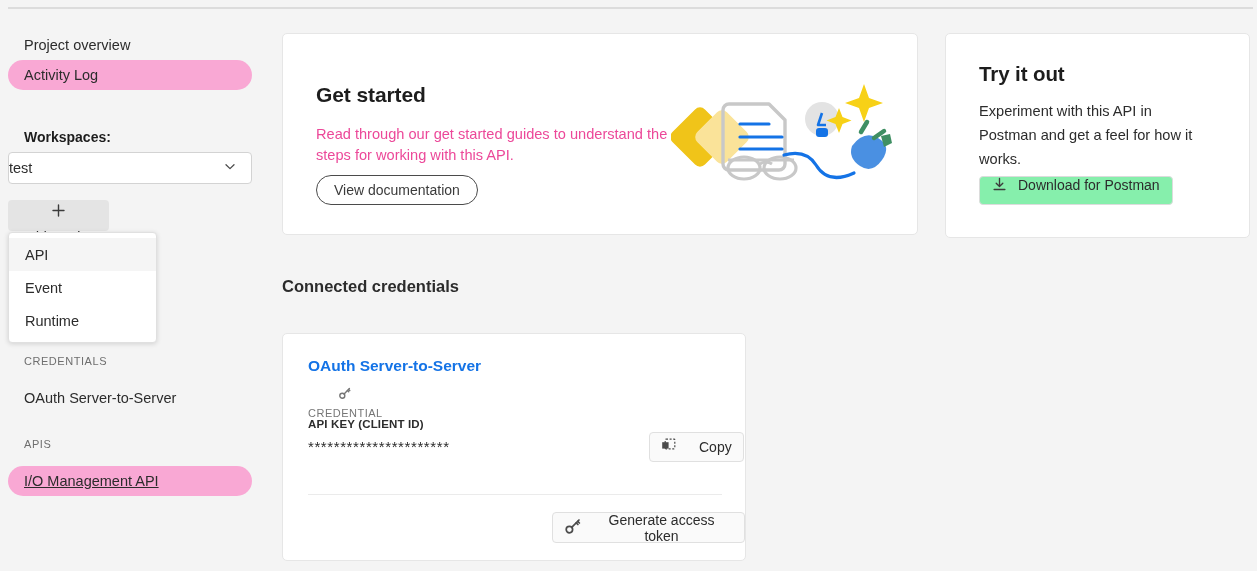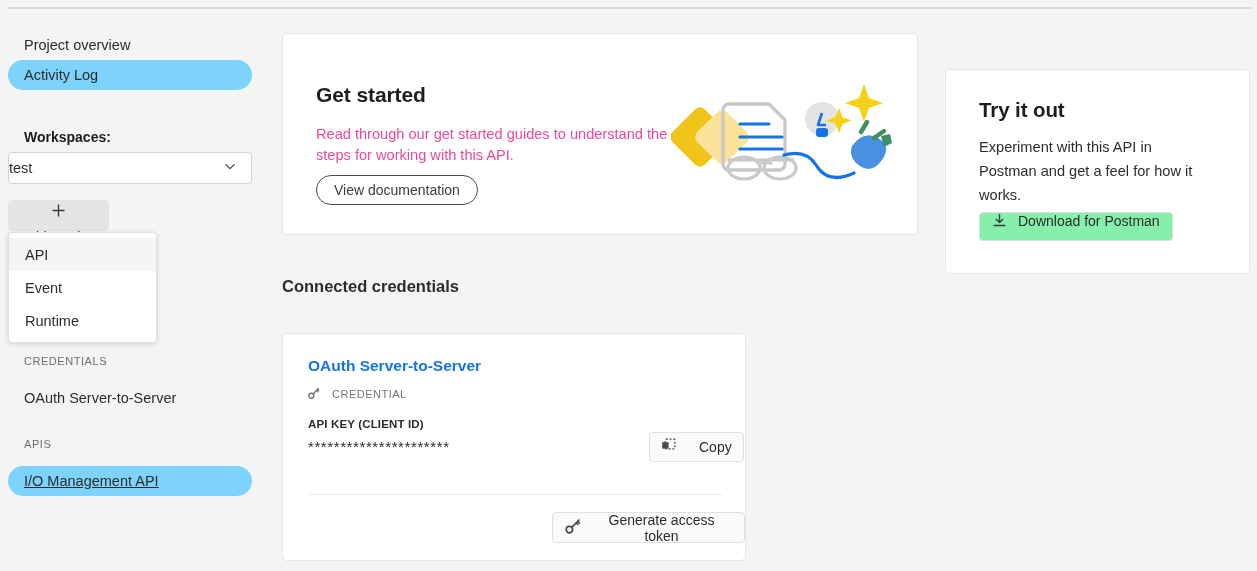--- a/index.html
+++ b/index.html
@@ -32,21 +32,21 @@
     height: 30px;
     display: flex;
     align-items: center;
     padding: 0 16px;
     margin: 0 8px 0 8px;
     font-size: 14.5px;
     color: #2c2c2c;
     border-radius: 4px;
     white-space: nowrap;
   }
-  .nav-item.selected { background: #7dd3fc; border-radius: 15px; }
+  .nav-item.selected { background: #f9a8d4; border-radius: 15px; }
   .nav-item.underlined span { text-decoration: underline; }
 
   .section-label {
     font-size: 11px;
     letter-spacing: 0.55px;
     color: #6e6e6e;
     padding: 0 16px;
     margin: 0 8px;
     text-transform: uppercase;
   }
@@ -173,21 +173,21 @@
   }
   .gs-art {
     position: absolute;
     left: 388px; top: 42px;
     width: 230px; height: 125px;
   }
 
   .card-tryit {
     position: absolute;
     left: 663px; top: 33px;
-    width: 305px; height: 205px; margin-top: 36px;
+    width: 305px; height: 205px;
   }
   .ti-title {
     position: absolute;
     left: 33px; top: 28px;
     font-size: 20.5px;
     font-weight: bold;
     color: #1d1d1d;
     letter-spacing: -0.1px;
   }
   .ti-body {
@@ -234,24 +234,25 @@
     font-size: 15.5px;
     font-weight: bold;
     color: #1473e6;
     cursor: pointer;
   }
   .cred-type {
     position: absolute;
     left: 25px; top: 53px;
     display: flex;
     align-items: center;
-    gap: 12px;
+    gap: 6px;
     font-size: 11px;
     letter-spacing: 0.5px;
     color: #767676;
+    flex-direction: column;
   }
   .cred-key-label {
     position: absolute;
     left: 25px; top: 84px;
     font-size: 11.5px;
     font-weight: bold;
     letter-spacing: 0.15px;
     color: #2c2c2c;
   }
   .cred-key-value {

